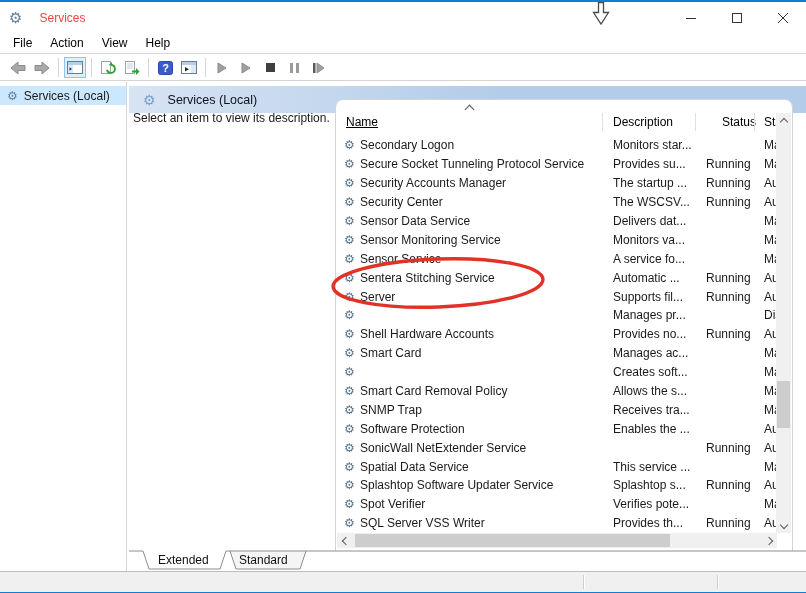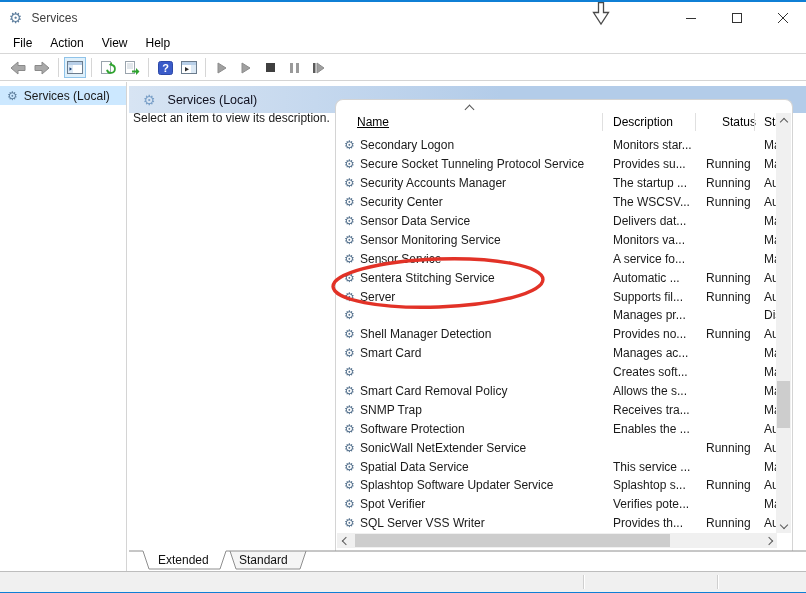--- a/index.html
+++ b/index.html
@@ -5,21 +5,21 @@
   html,body{margin:0;padding:0;background:#888;}
   #win{
     position:relative;width:806px;height:593px;background:#fff;
     font-family:"Liberation Sans",sans-serif;font-size:12px;color:#1a1a1a;
     border-top:2px solid #0f7fd5;box-sizing:border-box;overflow:hidden;
     outline:1px solid #0f7fd5;margin:0 auto;
   }
   
   .titlebar{position:absolute;left:0;top:2px;width:100%;height:28px;background:#fff;display:flex;align-items:center;}
   .app-gear{font-family:"DejaVu Sans",sans-serif;color:#5f7f9e;font-size:15px;margin-left:9px;line-height:1;}
-  .title-text{margin-left:9px;color:#404040;}
+  .title-text{margin-left:17px;color:#ef4444;}
   .win-controls{position:absolute;right:0;top:0;height:28px;display:flex;}
   .win-btn{width:46px;height:28px;display:flex;align-items:center;justify-content:center;}
   
   .menubar{position:absolute;left:0;top:31px;width:100%;height:21px;display:flex;align-items:center;padding-left:4px;box-sizing:border-box;border-bottom:1px solid #d7d7d7;background:#fff;}
   .menu-item{padding:2px 9px;color:#000;}
   
   .toolbar{position:absolute;left:0;top:53px;width:100%;height:26px;display:flex;align-items:center;padding-left:6px;box-sizing:border-box;border-bottom:1px solid #d4d4d4;background:#fff;}
   .tb-btn{width:22px;height:21px;display:flex;align-items:center;justify-content:center;margin:0 1px;box-sizing:border-box;}
   .tb-btn.active{background:#dff0fb;border:1px solid #8fc3e9;}
   .tb-sep{width:1px;height:19px;background:#d6d6d6;margin:0 4px;}
@@ -29,21 +29,21 @@
   .side-item .gear{font-family:"DejaVu Sans",sans-serif;color:#5f7f9e;font-size:12px;margin-right:6px;line-height:1;}
   
   .main{position:absolute;left:128px;top:80px;width:678px;height:489px;background:#fff;}
   .view-header{position:absolute;left:1px;top:4px;width:677px;height:27px;background:linear-gradient(to right,#d7e4f3,#b3cce9 55%);display:flex;align-items:center;}
   .view-header .gear{font-family:"DejaVu Sans",sans-serif;color:#7aa0c8;font-size:14px;margin-left:14px;line-height:1;}
   .view-header .vh-title{margin-left:12px;color:#10101e;font-size:12.5px;}
   .desc-text{position:absolute;left:5px;top:29px;width:200px;color:#1a1a1a;}
   
   .list-panel{position:absolute;left:207px;top:17px;width:458px;height:452px;background:#fff;border:1px solid #d4d4d4;border-bottom:none;border-radius:8px 8px 0 0;box-sizing:border-box;}
   .col-head{position:absolute;top:15px;height:16px;color:#000;}
-  .ch-name{left:21px;text-decoration:underline;}
+  .ch-name{left:10px;text-decoration:underline;}
   .ch-desc{left:277px;}
   .ch-status{left:386px;}
   .ch-star{left:428px;}
   .col-sep{position:absolute;top:13px;height:18px;width:1px;background:#e0e0e0;}
   .sort-caret{position:absolute;left:130px;top:6px;width:6px;height:6px;border-left:1px solid #555;border-top:1px solid #555;transform:rotate(45deg);}
   .rows{position:absolute;left:0;top:36px;width:441px;height:397px;overflow:hidden;}
   .svc-row{position:relative;height:18.9px;display:flex;align-items:center;}
   .svc-row .gear{font-family:"DejaVu Sans",sans-serif;color:#57738f;font-size:12px;width:16px;margin-left:8px;line-height:1;}
   .cell{white-space:nowrap;overflow:hidden;}
   .c-name{width:250px;}
@@ -279,21 +279,21 @@
             <span class="cell c-star">Aut</span>
           </div>
           <div class="svc-row">
             <span class="gear">⚙</span>
             <span class="cell c-desc">Manages pr...</span>
             <span class="cell c-status"></span>
             <span class="cell c-star">Disa</span>
           </div>
           <div class="svc-row">
             <span class="gear">⚙</span>
-            <span class="cell c-name">Shell Manager Detection</span>
+            <span class="cell c-name">Shell Hardware Accounts</span>
             <span class="cell c-desc">Provides no...</span>
             <span class="cell c-status">Running</span>
             <span class="cell c-star">Aut</span>
           </div>
           <div class="svc-row">
             <span class="gear">⚙</span>
             <span class="cell c-name">Smart Card</span>
             <span class="cell c-desc">Manages ac...</span>
             <span class="cell c-status"></span>
             <span class="cell c-star">Mar</span>

